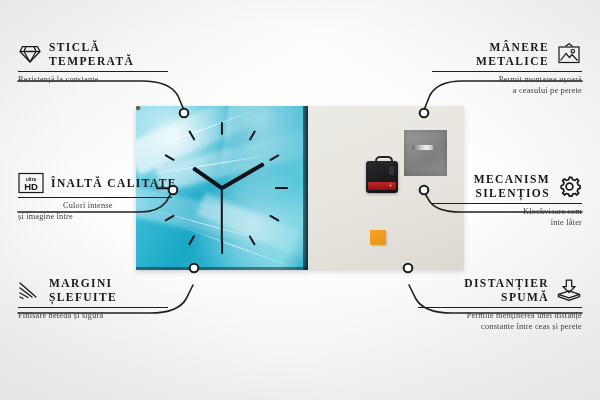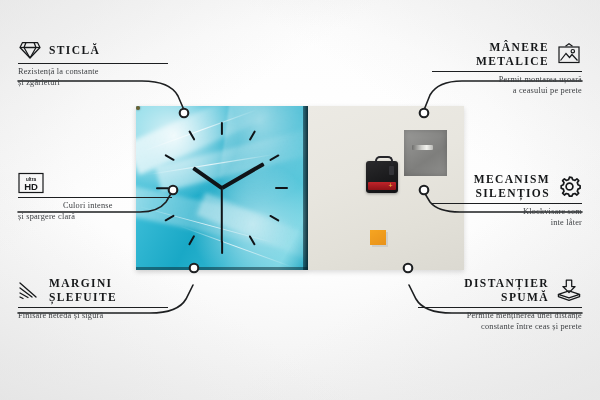--- a/index.html
+++ b/index.html
@@ -179,42 +179,43 @@
             <path d="M4.5,2.5 H19.5 L22,7.5 L12,18 L2,7.5 Z"></path>
             <path d="M2,7.5 H22"></path>
               <path d="M8,2.5 L6,7.5 L12,18"></path>
               <path d="M16,2.5 L18,7.5 L12,18"></path>
             <path d="M6,7.5 H18"></path>
           </g>
         </svg>
       </span>
       <span class="ttlbox">
         <span class="ttl">STICLĂ</span>
+        <span class="ttl">TEMPERATĂ</span>
       </span>
     </div>
     <div class="rule" style="margin-top:3px;width:150px;"></div>
     <div class="sub" style="margin-top:3px;">Rezistență la constante</div>
-    <div class="sub">și zgârieturi</div>
   </div>
 
   <div class="callout left" style="left:18px;top:172px;width:154px;">
     <div class="head">
       <span class="ico">
         <svg width="26" height="22" viewBox="0 0 26 22">
           <rect x="1" y="1.5" width="24" height="19" fill="none" stroke="#16181a" stroke-width="1.2"></rect>
           <text x="13" y="9" font-family="Liberation Sans, sans-serif" font-size="4.6" font-weight="700" text-anchor="middle" fill="#16181a">ultra</text>
           <text x="13" y="18" font-family="Liberation Sans, sans-serif" font-size="9.5" font-weight="700" text-anchor="middle" fill="#16181a">HD</text>
         </svg>
       </span>
       <span class="ttlbox">
+        <span class="ttl">ÎNALTĂ CALITATE</span>
       </span>
     </div>
     <div class="rule" style="margin-top:3px;width:154px;"></div>
     <div class="sub" style="margin-top:3px;margin-left:45px;">Culori intense</div>
-    <div class="sub">și spargere clară</div>
+    <div class="sub">și imagine între</div>
   </div>
 
   <div class="callout right" style="left:432px;top:40px;width:150px;">
     <div class="head">
       <span class="ttlbox">
         <span class="ttl">MÂNERE</span>
         <span class="ttl">METALICE</span>
       </span>
       <span class="ico">
         <svg width="26" height="22" viewBox="0 0 26 22">

